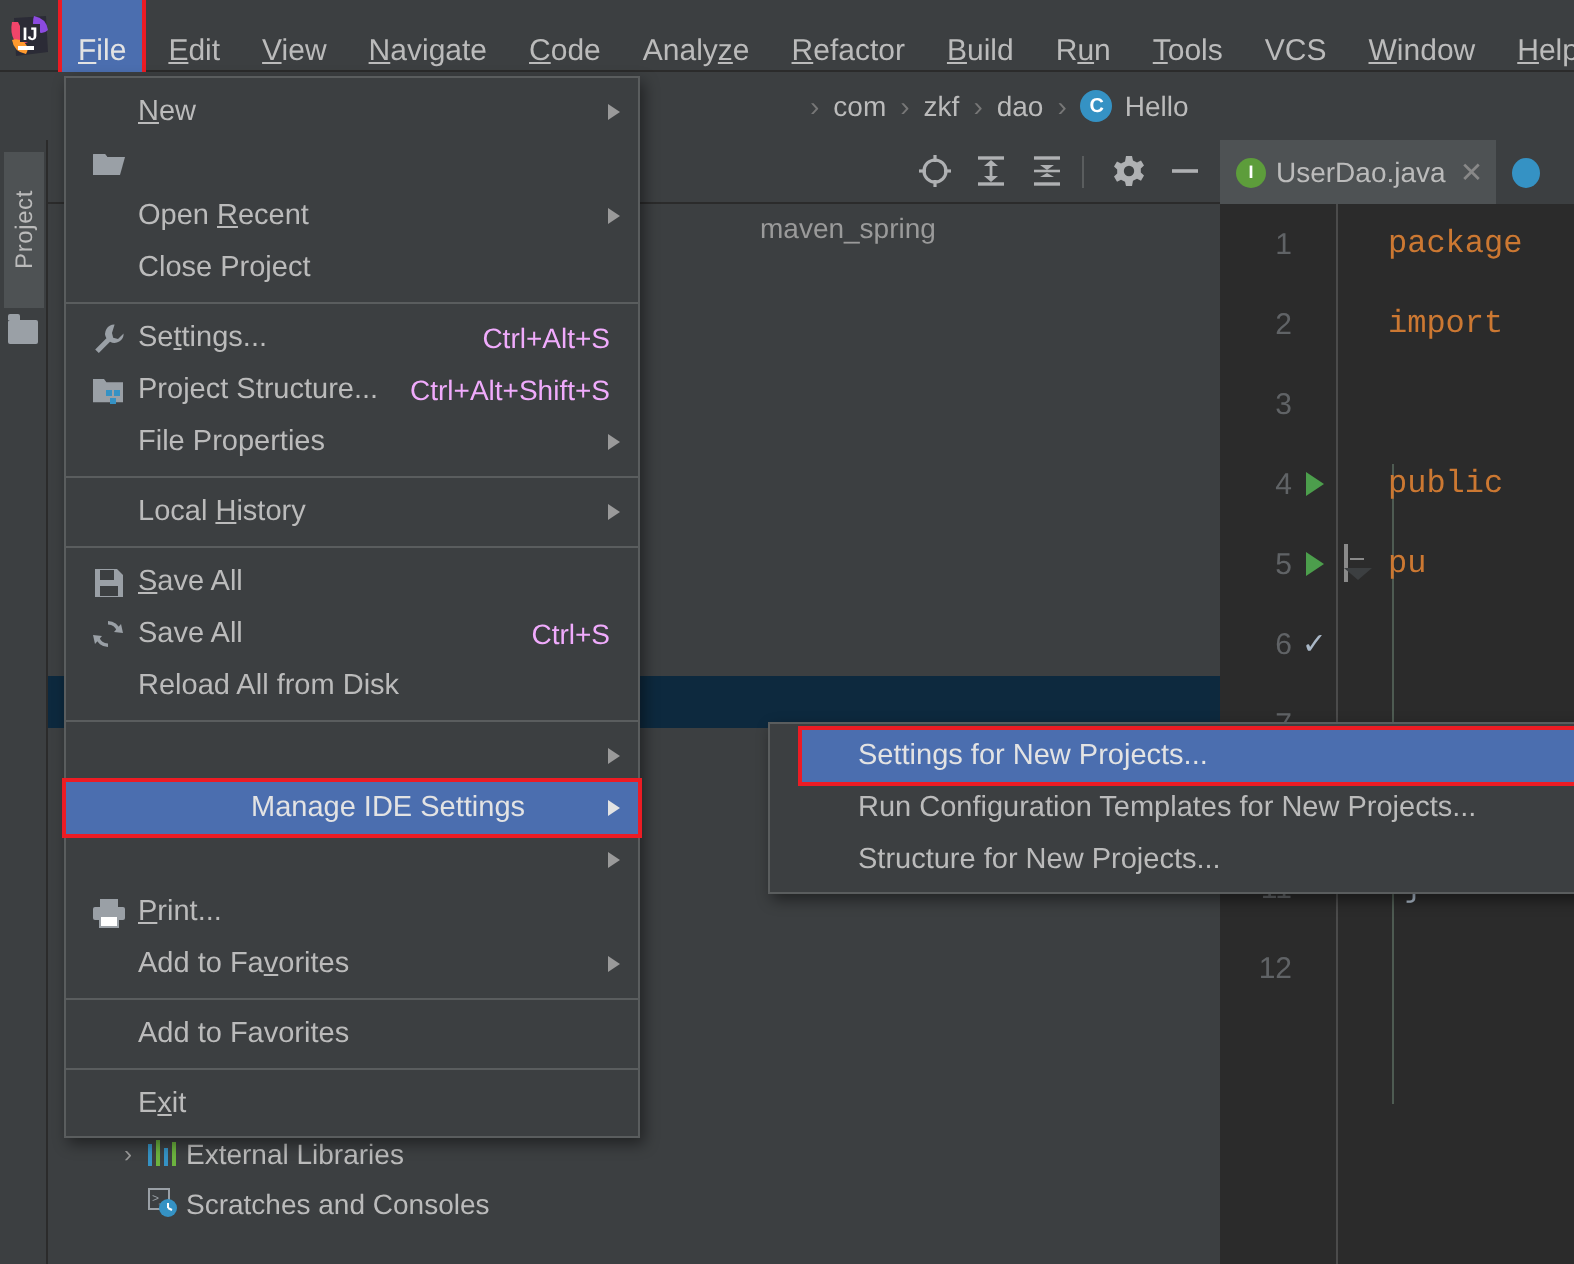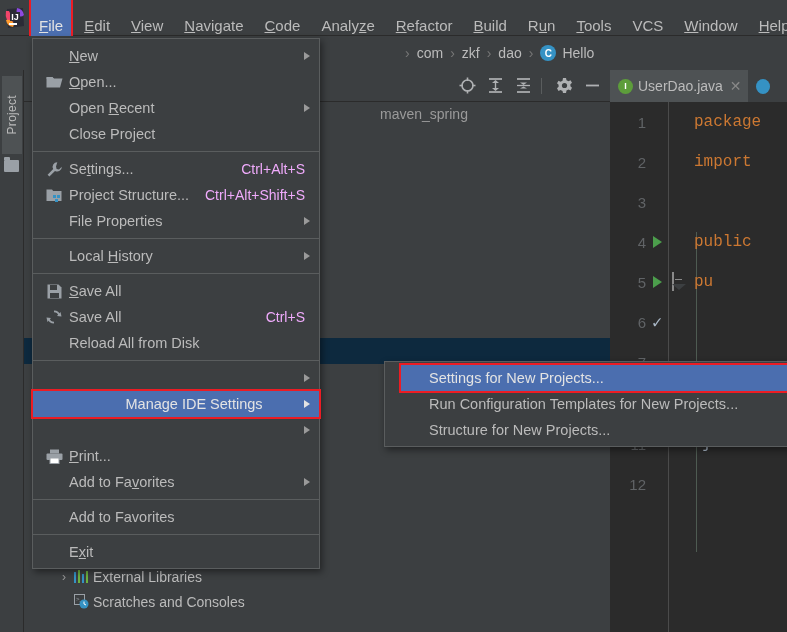--- a/index.html
+++ b/index.html
@@ -468,21 +468,20 @@
     </div>
 
     <div class="mi">
       <span class="mi-ico">
         <svg width="17" height="14" viewBox="0 0 17 14">
           <path d="M0.5 2 h6 l1.5 2 h0 l-1 0 L1 4 Z" fill="#9aa0a6"></path>
           <path d="M0.5 3.5 h16 l-2.5 9 h-13.5 Z" fill="#9aa0a6"></path>
           <path d="M0.5 2.2 h6.2 l1.3 1.8 h-7.5 Z" fill="#9aa0a6"></path>
         </svg>
       </span>
-      <span class="mi-label"><u>O</u>pen...</span>
     </div>
 
     <div class="mi">
       <span class="mi-ico"></span>
       <span class="mi-label">Open <u>R</u>ecent</span>
       <span class="mi-arrow"></span>
     </div>
 
     <div class="mi">
       <span class="mi-ico"></span>

